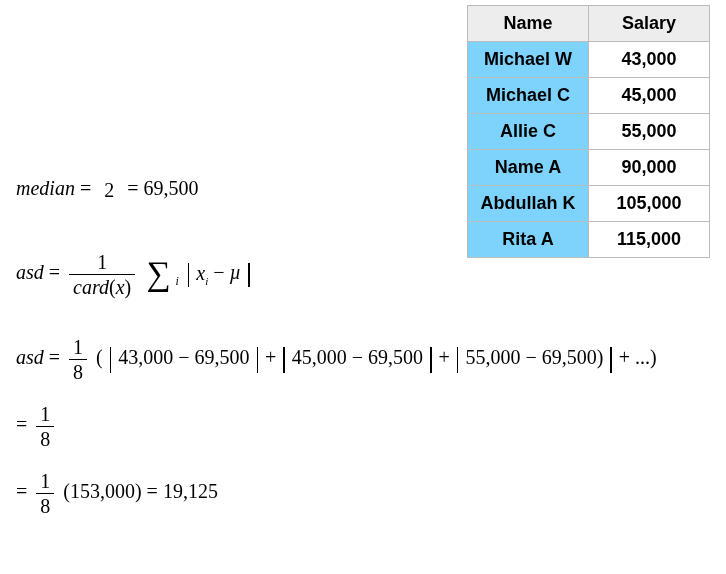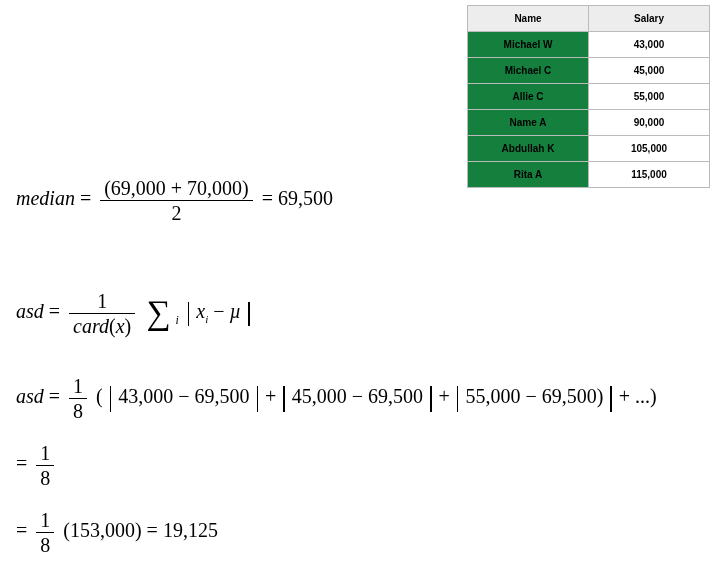--- a/index.html
+++ b/index.html
@@ -51,42 +51,42 @@
   }
   .abs20 { height: 24px; }
   .abs26 { height: 26px; }
   
   .data-table {
     position: absolute;
     top: 5px;
     right: 16px;
     border-collapse: collapse;
     font-family: "Trebuchet MS", Verdana, sans-serif;
-    font-size: 10px;
+    font-size: 18px;
   }
   .data-table th, .data-table td {
     border: 1px solid #bbb;
     padding: 7px 10px;
     text-align: center;
     min-width: 100px;
   }
   .data-table th {
     background: #ededed;
     font-weight: bold;
   }
   .data-table td.name {
-    background: #15803d;
+    background: #7dd3fc;
     font-weight: bold;
   }
   .data-table td.salary {
     background: #fff;
     font-weight: bold;
   }
   .eq-row { margin-bottom: 8px; }
-  .block-median { margin-top: 160px; margin-bottom: 64px; }
+  .block-median { margin-top: 160px; margin-bottom: 48px; }
   .block-asd1 { margin-bottom: 36px; }
 </style>
 </head>
 <body>
 
 <table class="data-table">
   <thead>
     <tr>
       <th>Name</th>
       <th>Salary</th>
@@ -119,21 +119,20 @@
       </tr>
   </tbody>
 </table>
 
 <div class="math-area">
 
   <div class="eq-row block-median">
     <span>median</span>
     <span class="upright">=</span>
     <span class="frac">
-      <span class="num">(69,000 + 70,000)</span>
       <span class="den">2</span>
     </span>
     <span class="upright">=</span>
     <span class="upright">69,500</span>
   </div>
 
   <div class="eq-row block-asd1">
     <span>asd</span>
     <span class="upright">=</span>
     <span class="frac">

